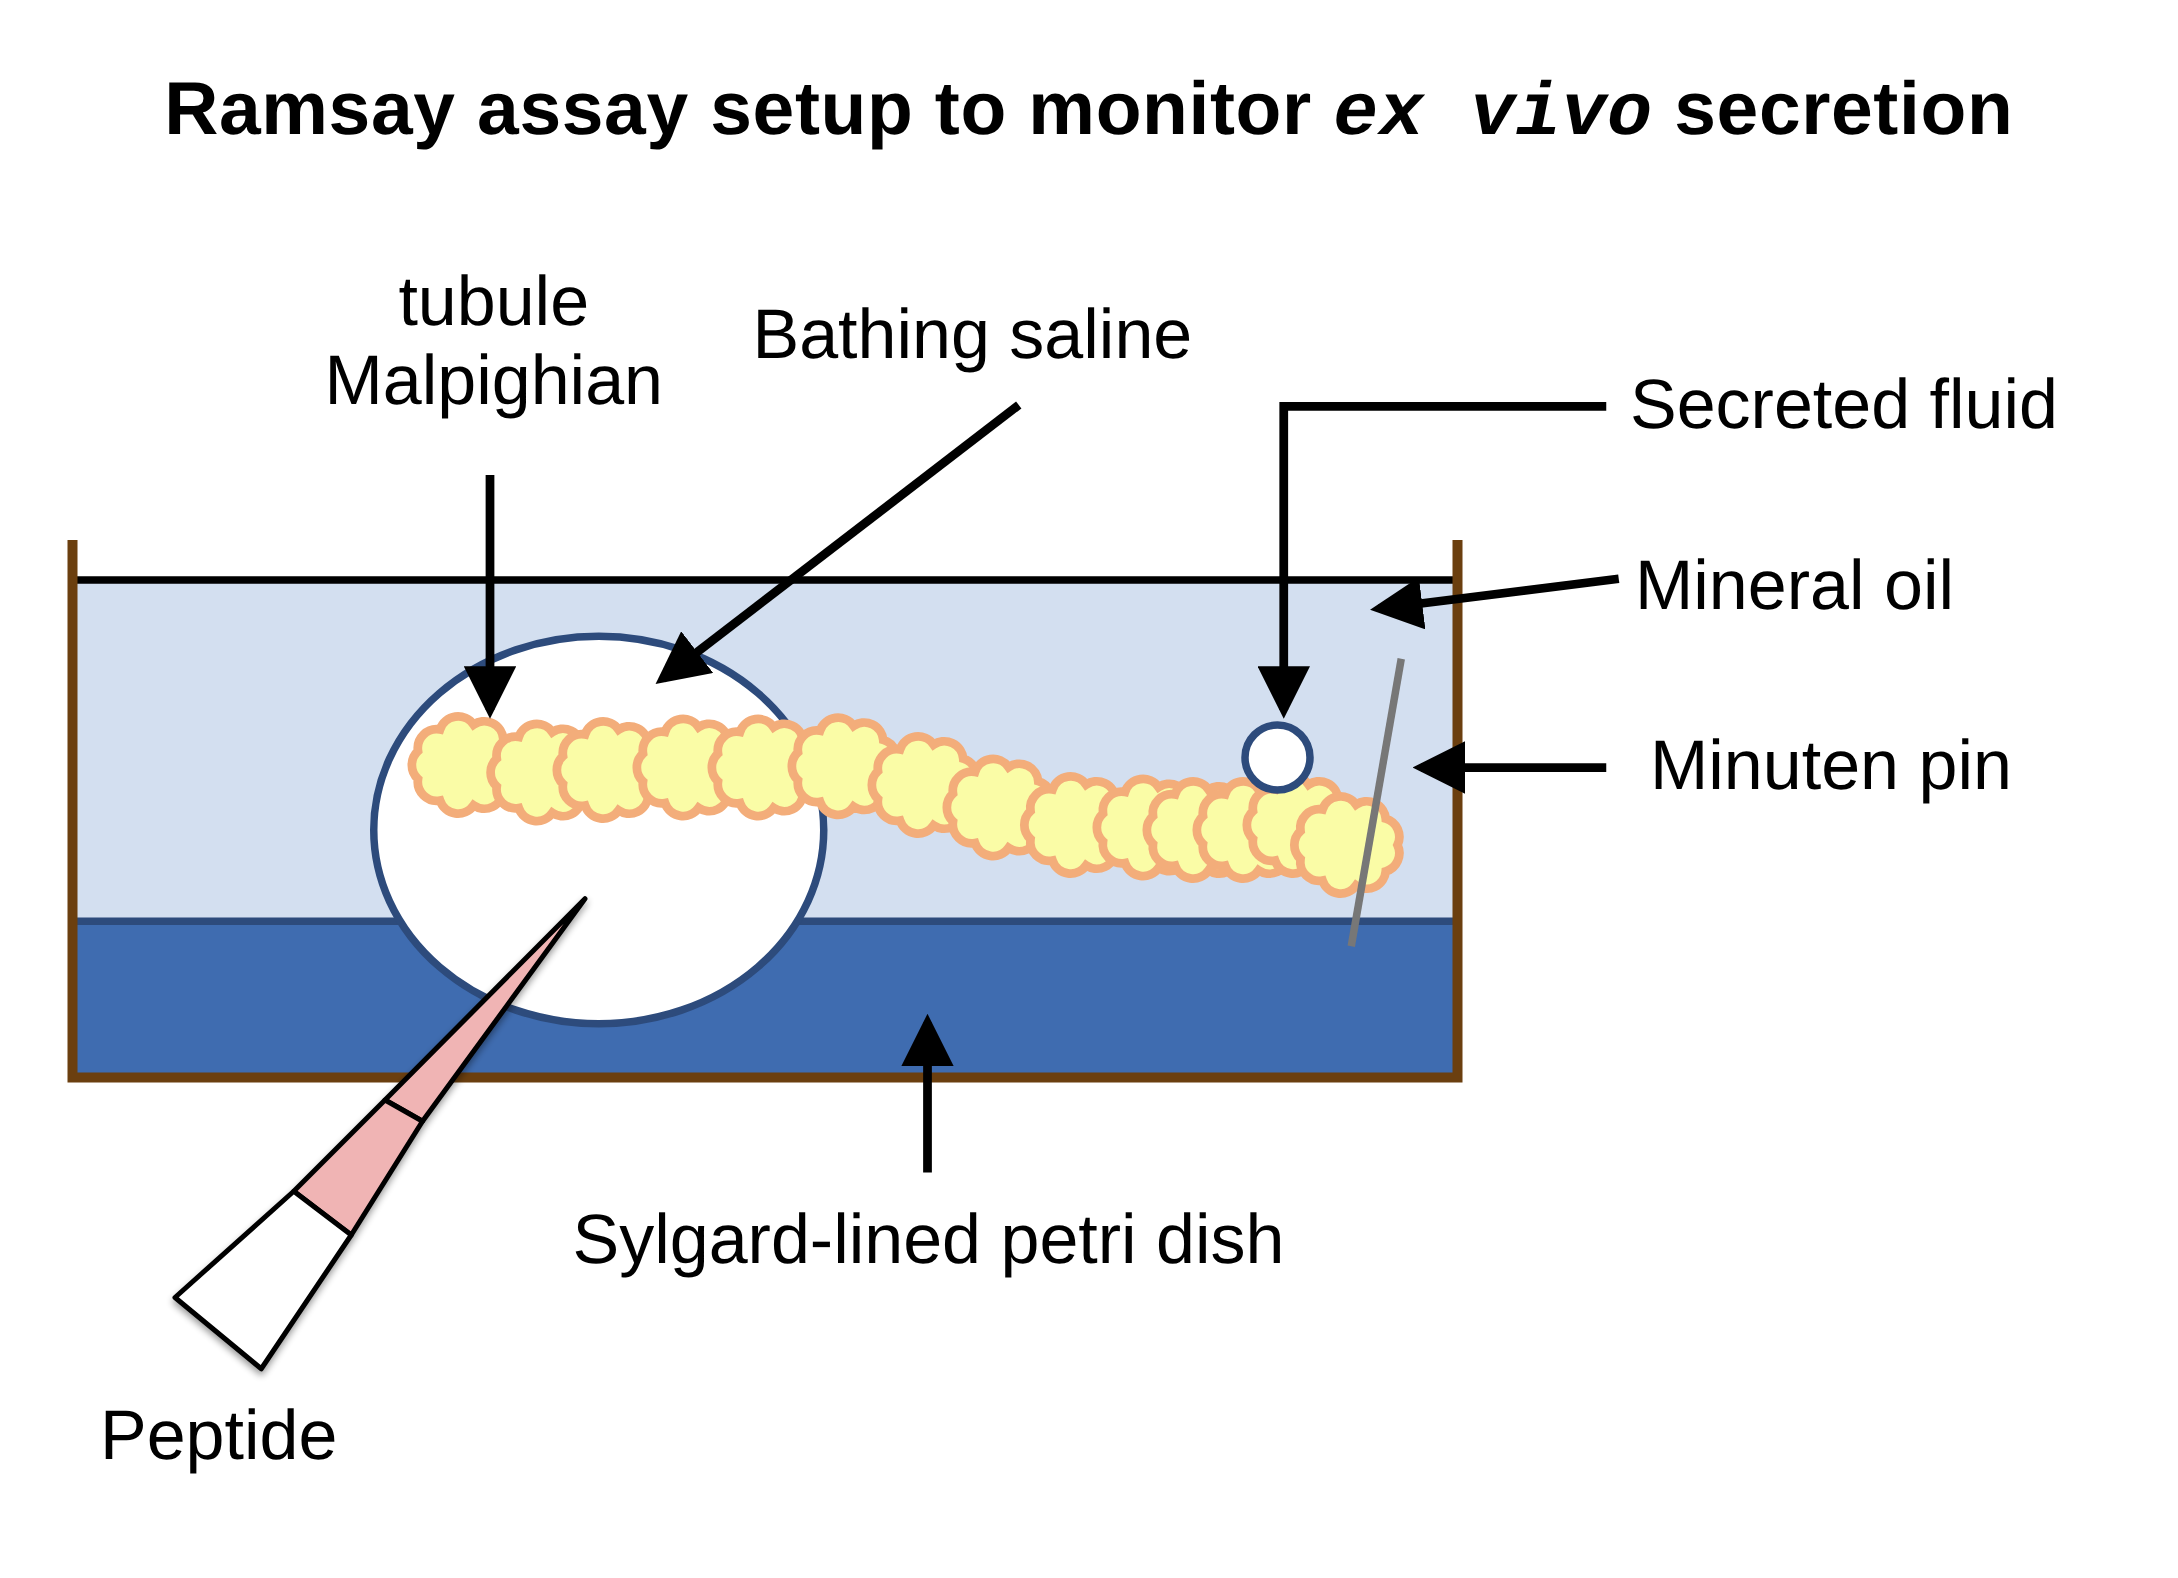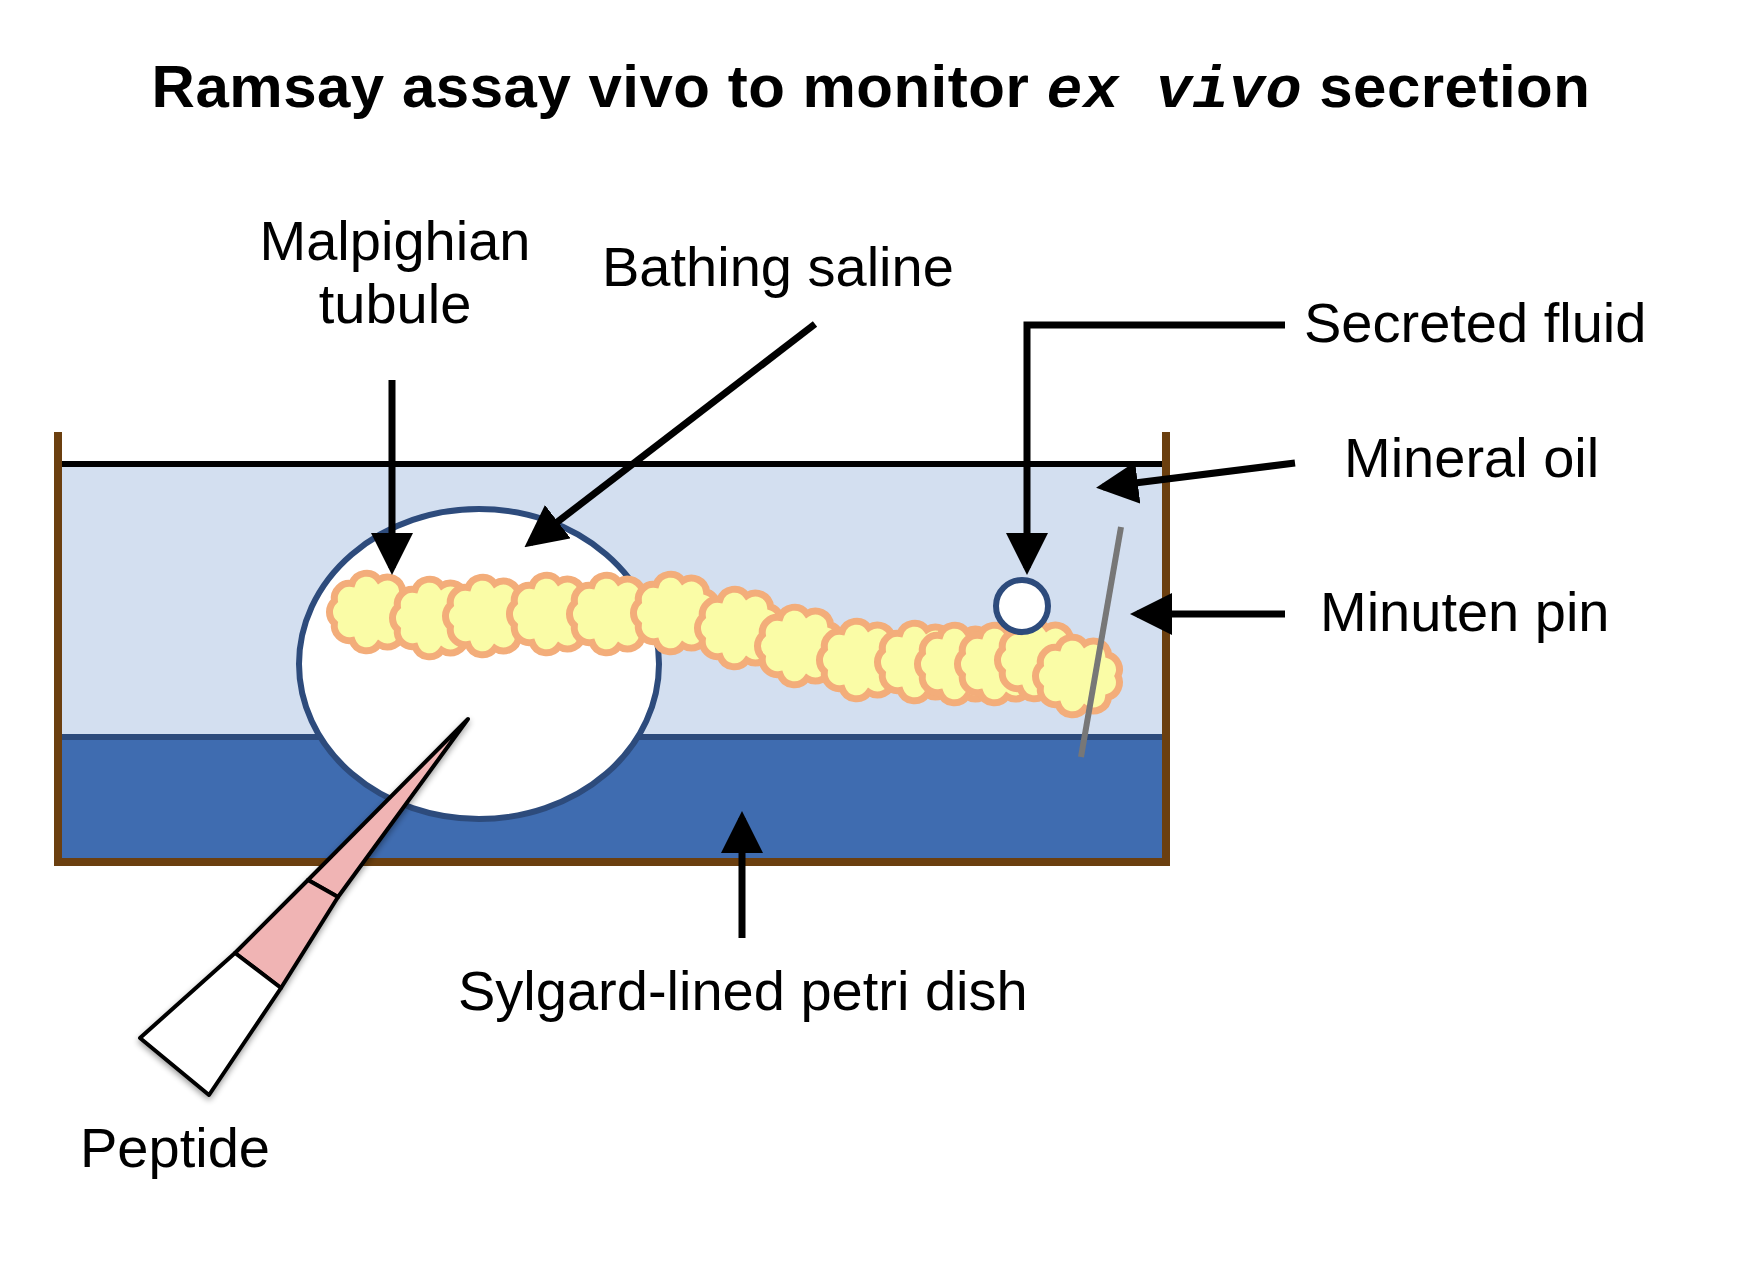--- a/index.html
+++ b/index.html
@@ -3,30 +3,30 @@
 <meta charset="utf-8">
 <style>
   html, body { margin:0; padding:0; background:#ffffff; }
   body { width:1742px; height:1262px; position:relative; overflow:hidden; font-family:"Liberation Sans", sans-serif; }
   #title { position:absolute; left:0; top:52px; width:1742px; text-align:center; font-size:60px; font-weight:bold; color:#000; letter-spacing:0.5px; }
   #title .ital { font-style:italic;font-family:Liberation Mono, monospace; }
   .label { position:absolute; font-size:56px; color:#000; line-height:1.12; white-space:nowrap; }
   #lbl-malpighian { left:215px; top:210px; width:360px; text-align:center; }
   #lbl-bathing { left:602px; top:236px; }
   #lbl-secreted { left:1304px; top:292px;text-align:center; }
-  #lbl-mineral { left:1308px; top:427px;margin-left:36px; }
+  #lbl-mineral { left:1308px; top:437px; }
   #lbl-minuten { left:1308px; top:581px;margin-left:12px; }
   #lbl-sylgard { left:458px; top:960px;text-align:center; }
   #lbl-peptide { left:80px; top:1117px; }
   svg#diagram { position:absolute; left:0; top:0; }
 </style>
 </head>
 <body>
 
-<div id="title"><span>Ramsay assay vivo to monitor </span><span class="ital">ex vivo</span><span> secretion</span></div>
+<div id="title"><span>Ramsay assay setup to monitor </span><span class="ital">ex vivo</span><span> secretion</span></div>
 
 <svg id="diagram" width="1742" height="1262" viewBox="0 0 1742 1262">
   <defs>
     <marker id="arrowhead" markerWidth="6" markerHeight="6" refX="5" refY="3" orient="auto" markerUnits="strokeWidth">
       <path d="M0,0 L6,3 L0,6 Z" fill="#000"></path>
     </marker>
     <filter id="shadow" x="-20%" y="-20%" width="140%" height="140%">
       <feGaussianBlur in="SourceAlpha" stdDeviation="3"></feGaussianBlur>
       <feOffset dx="0" dy="3"></feOffset>
       <feComponentTransfer>
@@ -79,21 +79,21 @@
 
   <line x1="392" y1="380" x2="392" y2="568" stroke="#000" stroke-width="7" marker-end="url(#arrowhead)"></line>
   <line x1="815" y1="324" x2="530" y2="543" stroke="#000" stroke-width="7" marker-end="url(#arrowhead)"></line>
   <polyline points="1285,325 1027,325 1027,568" fill="none" stroke="#000" stroke-width="7" marker-end="url(#arrowhead)"></polyline>
   <line x1="1295" y1="463" x2="1103" y2="487" stroke="#000" stroke-width="7" marker-end="url(#arrowhead)"></line>
   <line x1="1285" y1="614" x2="1137" y2="614" stroke="#000" stroke-width="7" marker-end="url(#arrowhead)"></line>
   <line x1="742" y1="938" x2="742" y2="818" stroke="#000" stroke-width="7" marker-end="url(#arrowhead)"></line>
 </svg>
 
 <div id="lbl-malpighian" class="label">
+  <div>tubule</div>
   <div>Malpighian</div>
-  <div>tubule</div>
 </div>
 <div id="lbl-bathing" class="label">Bathing saline</div>
 <div id="lbl-secreted" class="label">Secreted fluid</div>
 <div id="lbl-mineral" class="label">Mineral oil</div>
 <div id="lbl-minuten" class="label">Minuten pin</div>
 <div id="lbl-sylgard" class="label">Sylgard-lined petri dish</div>
 <div id="lbl-peptide" class="label">Peptide</div>
 
 </body></html>

